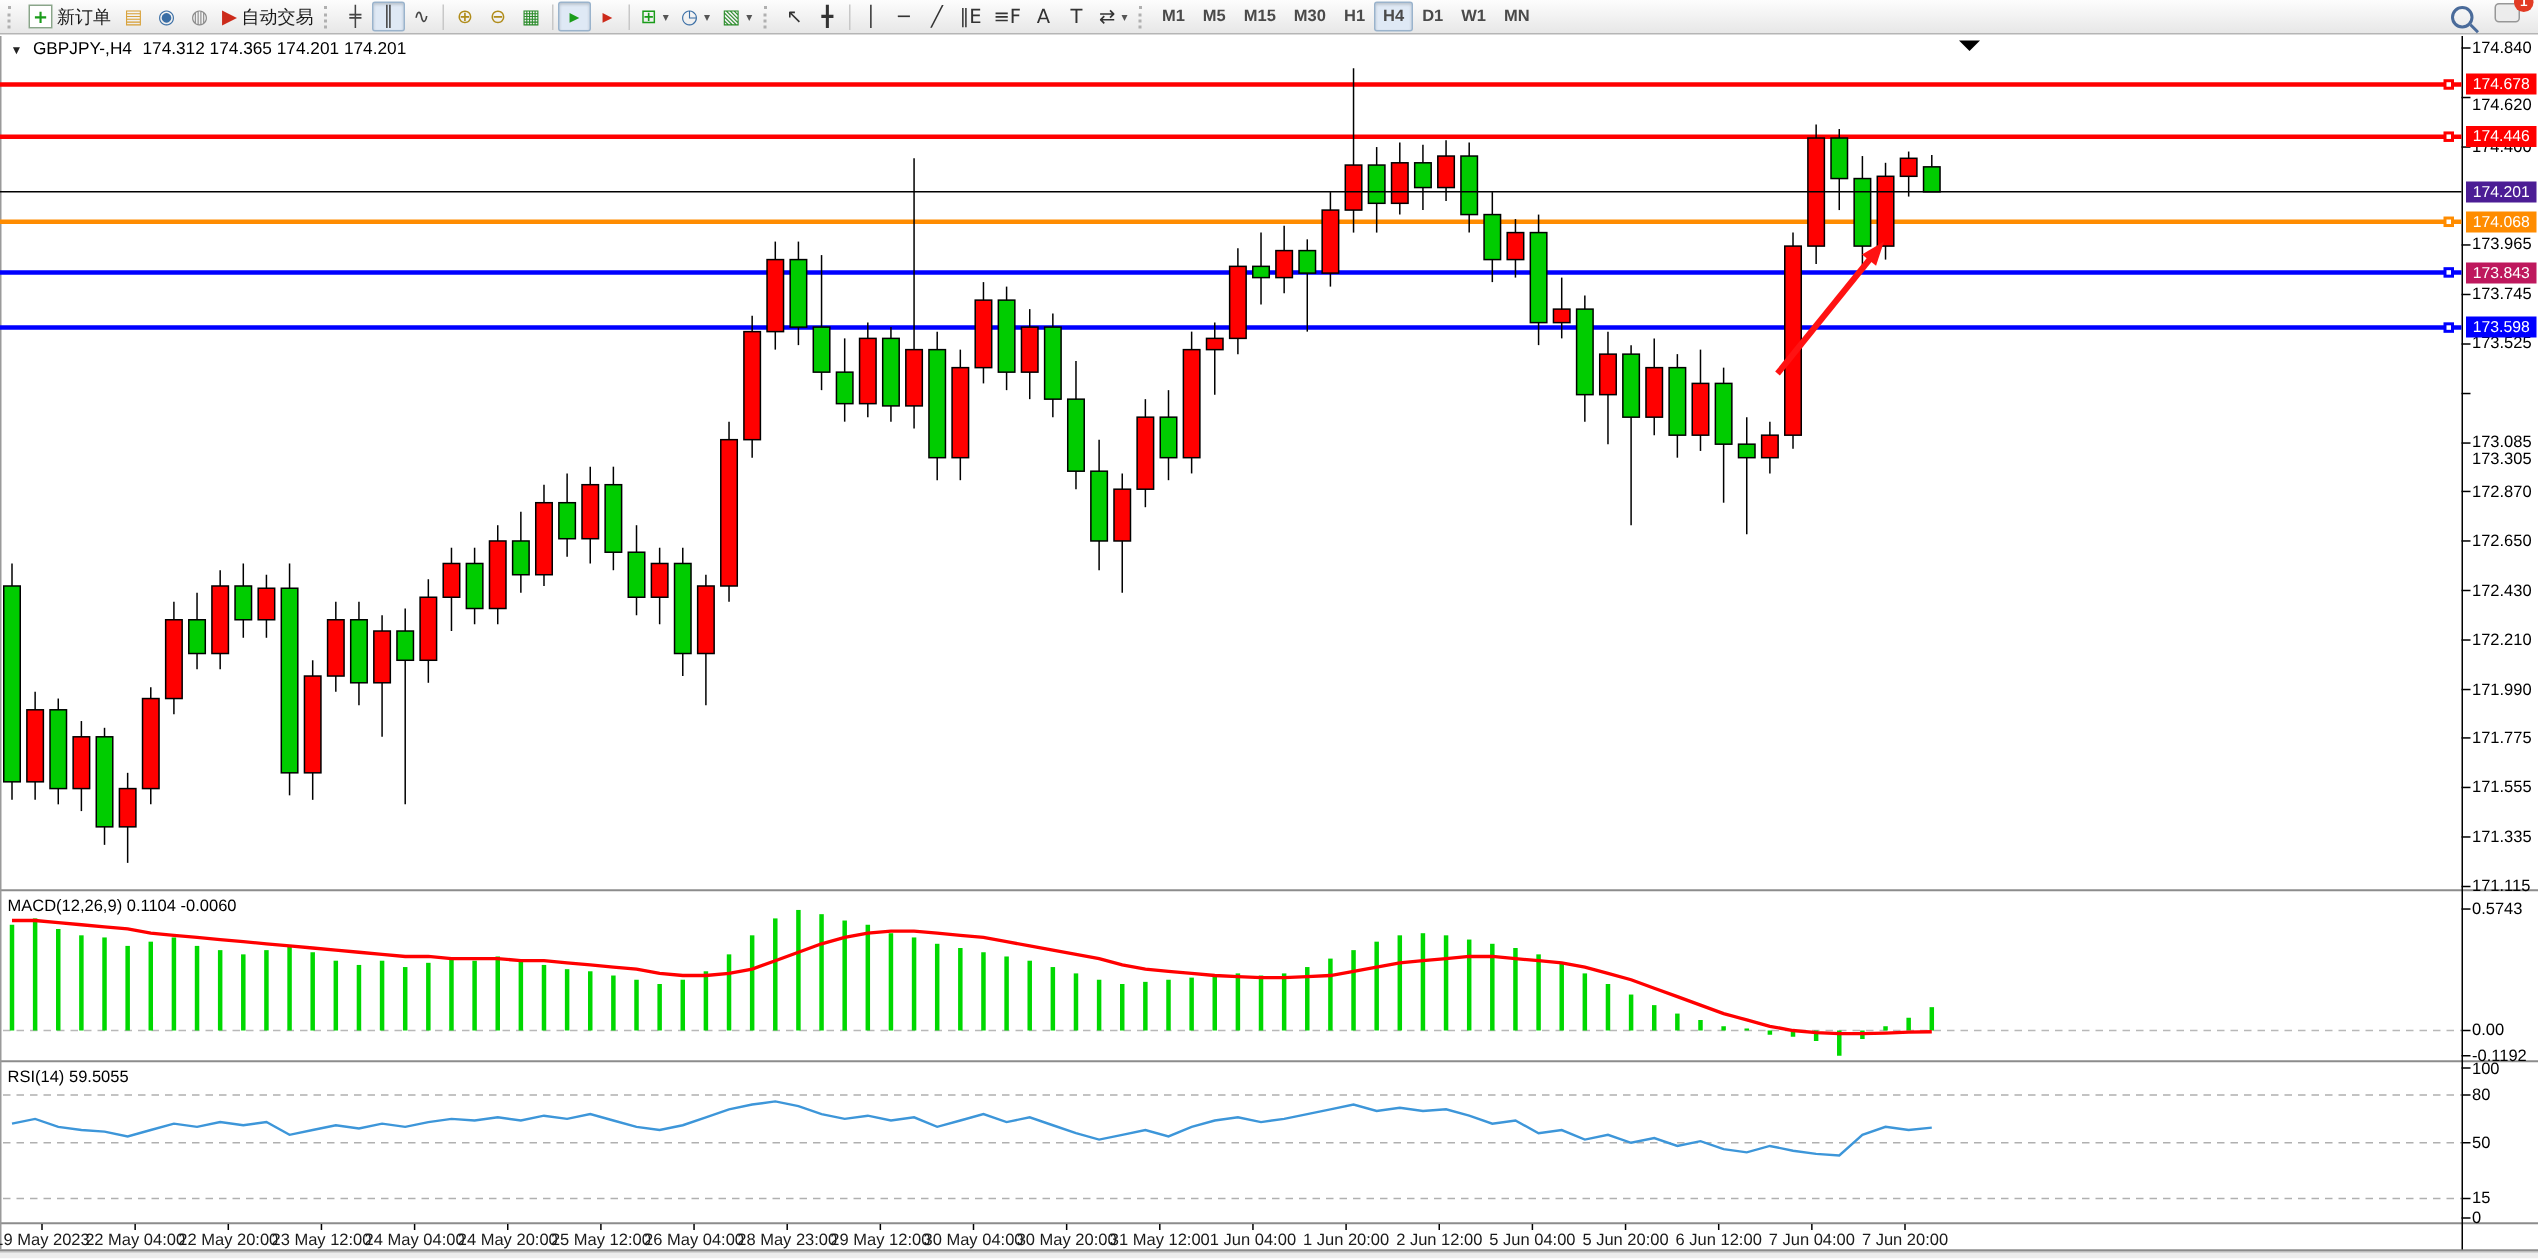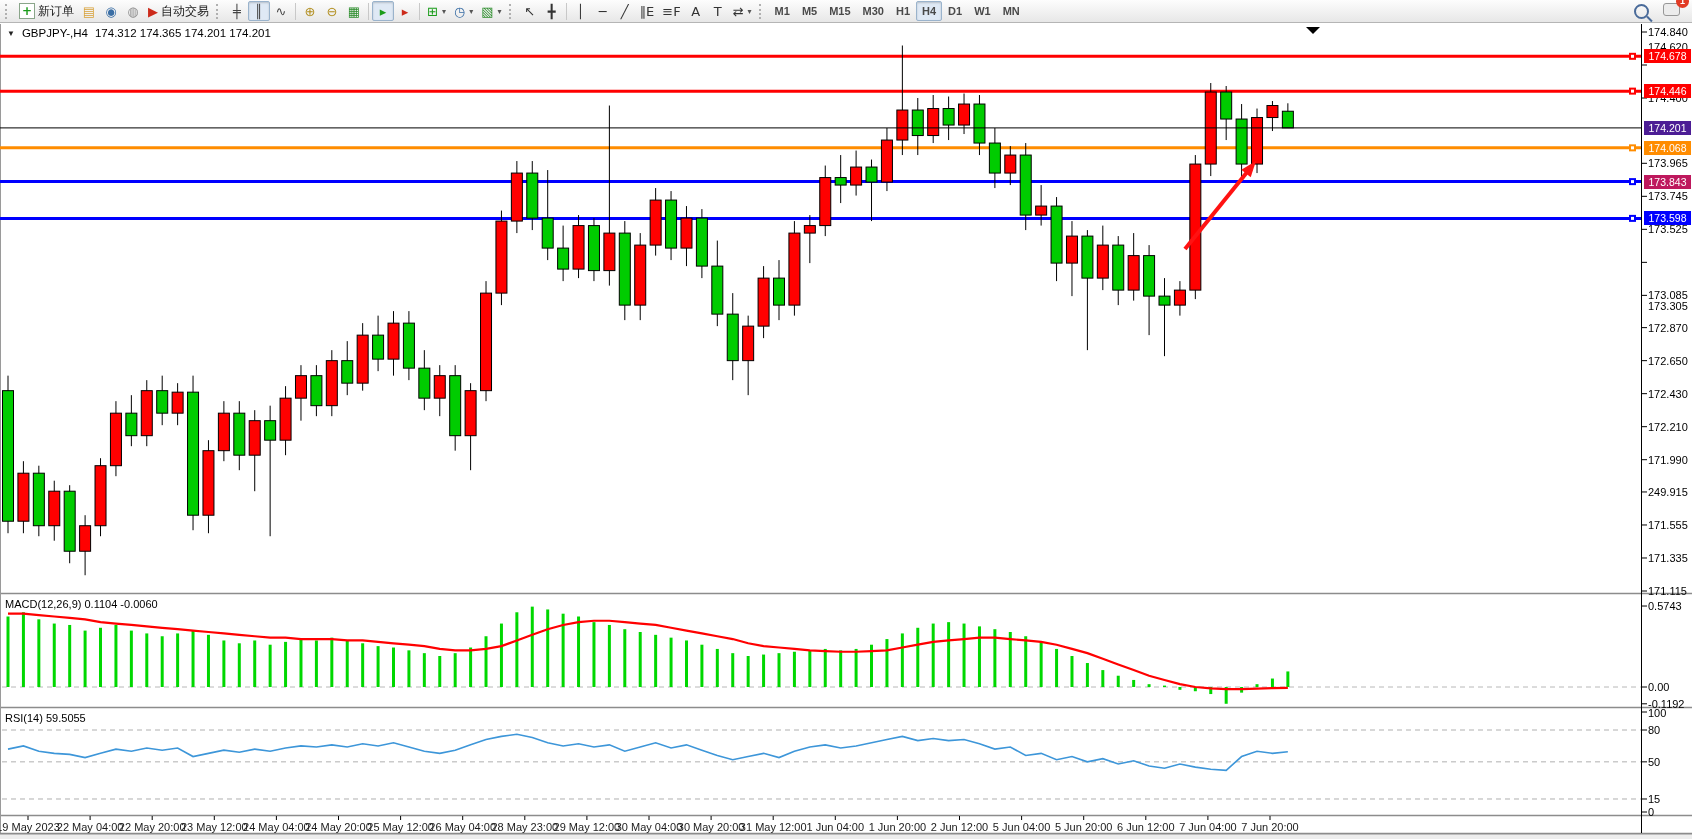--- a/index.html
+++ b/index.html
@@ -500,33 +500,33 @@
     <div class="pane-label" style="top:598px">
       <span>MACD(12,26,9)</span>
       <span>0.1104 -0.0060</span>
     </div>
     <div class="pane-label" style="top:712px">
       <span>RSI(14)</span>
       <span>59.5055</span>
     </div>
     <div id="price-axis">
         <div class="ptick" style="top: 26px;">174.840</div>
-        <div class="ptick" style="top: 41px;">174.620</div>
+        <div class="ptick" style="top: 64px;">174.620</div>
         <div class="ptick" style="top: 92.0295px;">174.400</div>
         <div class="ptick" style="top: 157.309px;">173.965</div>
         <div class="ptick" style="top: 190.323px;">173.745</div>
         <div class="ptick" style="top: 223.338px;">173.525</div>
         <div class="ptick" style="top: 256.353px; margin-top: 44px;">173.305</div>
         <div class="ptick" style="top: 289.368px;">173.085</div>
         <div class="ptick" style="top: 321.632px;">172.870</div>
         <div class="ptick" style="top: 354.647px;">172.650</div>
         <div class="ptick" style="top: 387.662px;">172.430</div>
         <div class="ptick" style="top: 420.677px;">172.210</div>
         <div class="ptick" style="top: 453.691px;">171.990</div>
-        <div class="ptick" style="top: 485.956px;">249.915</div>
+        <div class="ptick" style="top: 485.956px;">171.775</div>
         <div class="ptick" style="top: 518.97px;">171.555</div>
         <div class="ptick" style="top: 551.985px;">171.335</div>
         <div class="ptick" style="top: 585px;">171.115</div>
         <div class="plabel" style="top: 49.3109px; background: rgb(255, 0, 0);">174.678</div>
         <div class="plabel" style="top: 84.1264px; background: rgb(255, 0, 0);">174.446</div>
         <div class="plabel" style="top: 140.852px; background: rgb(255, 140, 0);">174.068</div>
         <div class="plabel" style="top: 174.617px; background: #be185d;">173.843</div>
         <div class="plabel" style="top: 211.383px; background: rgb(0, 0, 255);">173.598</div>
         <div class="plabel" style="top: 120.893px; background: #4c1d95;">174.201</div>
         <div class="ptick" style="top: 600.024px;">0.5743</div>

